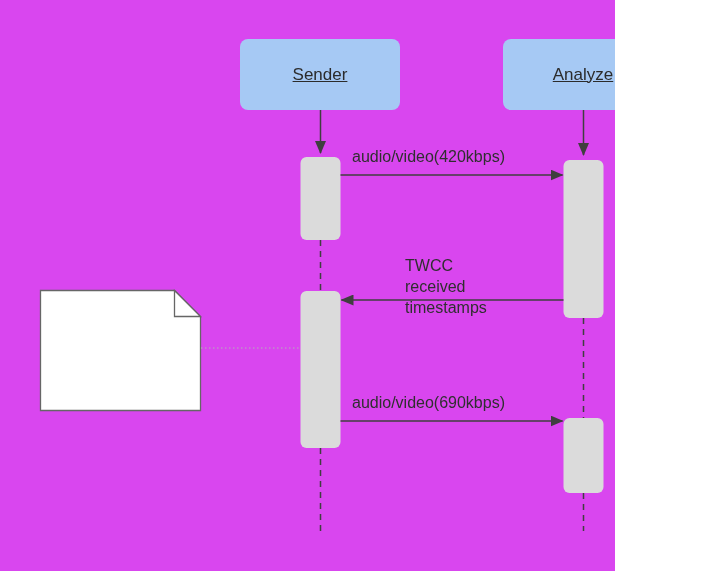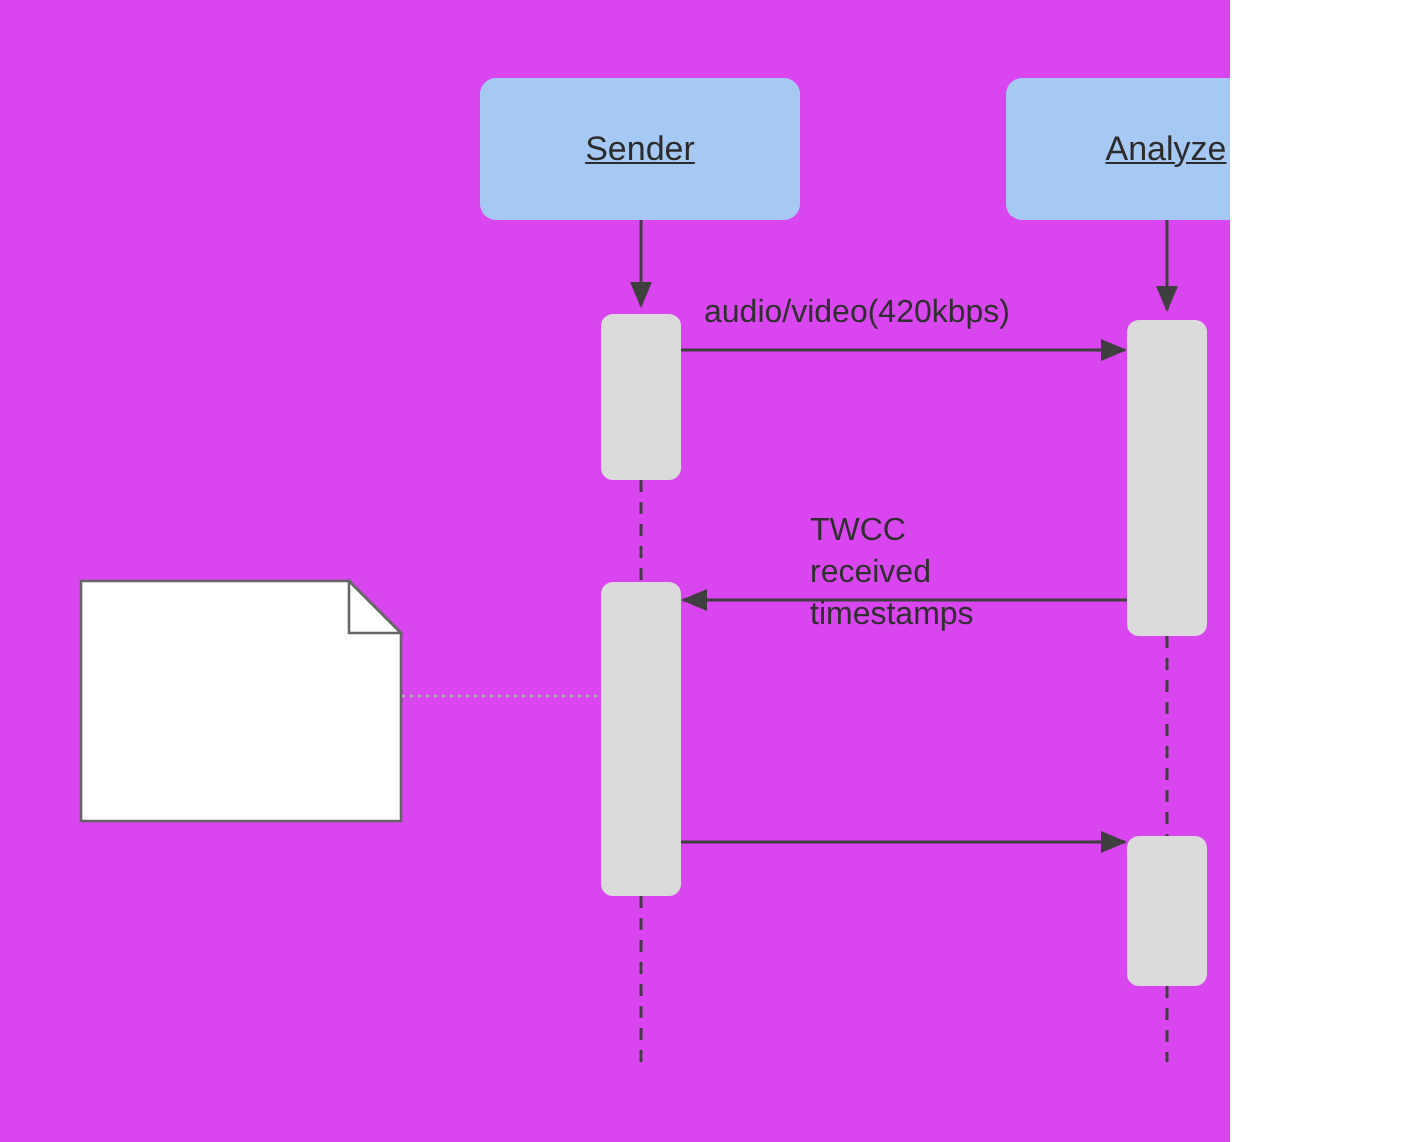--- a/index.html
+++ b/index.html
@@ -92,15 +92,16 @@
     <span>Sender</span>
   </div>
   <div id="receiver-label-wrap" class="abs actor-label-wrap">
     <span>Analyze</span>
   </div>
 
   <div id="msg1-label" class="abs msg-label center">audio/video(420kbps)</div>
   <div id="twcc-label" class="abs msg-label">TWCC
 received
 timestamps</div>
+  <div id="msg3-label" class="abs msg-label center">audio/video(690kbps)</div>
 
 
 </div>
 
 </body></html>

